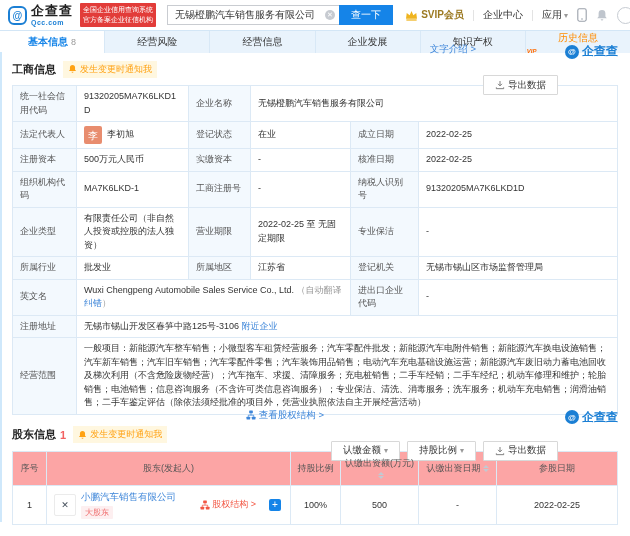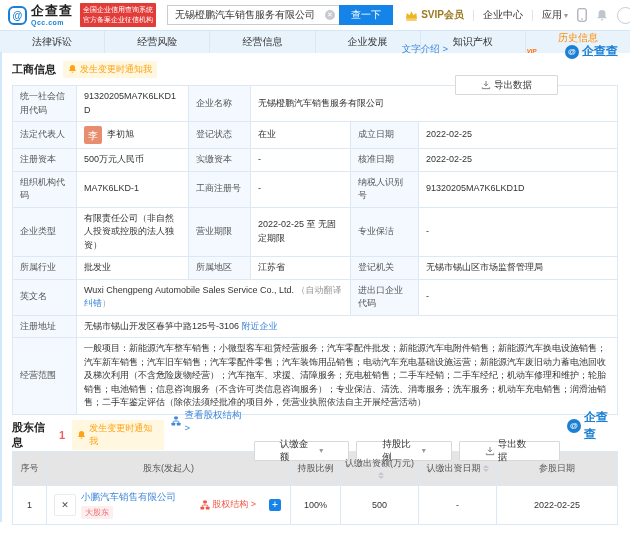--- a/index.html
+++ b/index.html
@@ -36,37 +36,37 @@
   .vip-sup{font-size:6px;color:#ff6a00;margin-left:1px;align-self:flex-start;margin-top:3px;font-style:italic;font-weight:bold;}
 
   
   .content{padding:0 12px;}
   .sec-head{display:flex;align-items:center;gap:7px;height:32px;}
   .sec-title{font-size:11px;font-weight:bold;color:#222;}
   .sec-count{font-size:11px;color:#f26161;font-weight:bold;margin-left:-3px;}
   .notify{display:flex;align-items:center;gap:3px;background:#fff7e0;color:#ffa213;font-size:9px;padding:2px 5px;cursor:pointer;}
   .head-right{margin-left:auto;display:flex;align-items:flex-start;gap:7px;}
   .link-blue{color:#3e86d9;font-size:9.5px;cursor:pointer;display:flex;align-items:center;gap:3px;}
-  .btn{display:flex;align-items:center;gap:3px;border:1px solid #d8d8d8;background:#fff;color:#333;font-size:9.5px;height:20px;padding:0 25px;cursor:pointer;border-radius:1px;box-sizing:border-box;margin-top:32px;}
+  .btn{display:flex;align-items:center;gap:3px;border:1px solid #d8d8d8;background:#fff;color:#333;font-size:9.5px;height:20px;padding:0 11px;cursor:pointer;border-radius:1px;box-sizing:border-box;margin-top:32px;}
   .watermark{display:flex;align-items:center;gap:3px;color:#1b7fd4;font-weight:bold;font-size:12px;}
   .wm-icon{width:14px;height:14px;border-radius:50%;background:#1b7fd4;color:#fff;font-size:8px;display:flex;align-items:center;justify-content:center;font-weight:bold;flex:none;}
 
   
   .info-table{width:100%;border-collapse:collapse;table-layout:fixed;}
   .info-table td{border:1px solid #dce9f5;font-size:9px;color:#333;padding:4px 7px;line-height:1.5;word-break:break-all;vertical-align:middle;}
   td.lbl{background:#f3f9fe;color:#555;}
   .rep-cell{display:flex;align-items:center;gap:5px;}
   .avatar{width:18px;height:18px;background:#e88d6f;color:#fff;font-size:10px;display:flex;align-items:center;justify-content:center;border-radius:2px;flex:none;}
   .gray{color:#999;}
   .lk{color:#3e86d9;cursor:pointer;}
 
   
   .sh-wrap{margin-top:4px;}
   .sh-table{width:100%;border-collapse:collapse;table-layout:fixed;}
-  .sh-table th{background:#e5e5e5;border:1px solid #dce9f5;font-size:9px;color:#555;font-weight:normal;padding:5px 3px;}
+  .sh-table th{background:#fca5a5;border:1px solid #dce9f5;font-size:9px;color:#555;font-weight:normal;padding:5px 3px;}
   .sh-table td{border:1px solid #dce9f5;font-size:9px;color:#333;padding:5px 3px;text-align:center;vertical-align:middle;}
   .sh-name-cell{text-align:left !important;padding:5px 7px !important;}
   .sh-flex{display:flex;align-items:center;gap:5px;}
   .sh-logo{width:20px;height:20px;border:1px solid #ebebeb;border-radius:2px;display:flex;align-items:center;justify-content:center;color:#46505c;font-size:9px;flex:none;background:#fff;}
   .sh-name{color:#3e86d9;cursor:pointer;font-size:9.5px;margin-top:44px;}
   .sh-badge{display:inline-block;background:#fdeff0;color:#f06e6e;font-size:8px;padding:1px 4px;margin-top:2px;border-radius:1px;}
   .structure-link{color:#f25643;font-size:9px;display:flex;align-items:center;gap:2px;cursor:pointer;margin-left:auto;}
   .plus-btn{width:12px;height:12px;background:#1584e8;color:#fff;font-size:10px;line-height:12px;text-align:center;border-radius:2px;cursor:pointer;flex:none;margin-left:8px;margin-right:2px;}
   .sort{display:inline-flex;flex-direction:column;gap:1px;margin-left:2px;vertical-align:middle;}
   .tri-up{width:0;height:0;border-left:3px solid transparent;border-right:3px solid transparent;border-bottom:3.5px solid #c2c9d2;}
@@ -125,23 +125,24 @@
         <svg width="12" height="13" viewBox="0 0 12 13">
             <path d="M6 1a3.4 3.4 0 0 0-3.4 3.4v3L1.2 9.2h9.6L9.4 7.4v-3A3.4 3.4 0 0 0 6 1z" fill="#bfc5cd"></path>
             <path d="M4.7 10.2a1.3 1.3 0 0 0 2.6 0z" fill="#bfc5cd"></path>
           </svg>
       </span>
       <span class="half-avatar"></span>
     </div>
   </div>
 
   <div class="tabbar">
-    <div class="tab">
-        <span>法律诉讼</span>
-      </div>
+    <div class="tab active">
+      <span>基本信息</span>
+        <span class="tab-count">8</span>
+    </div>
     <div class="tab">
         <span>经营风险</span>
       </div>
     <div class="tab">
         <span>经营信息</span>
       </div>
     <div class="tab">
         <span>企业发展</span>
       </div>
     <div class="tab">

